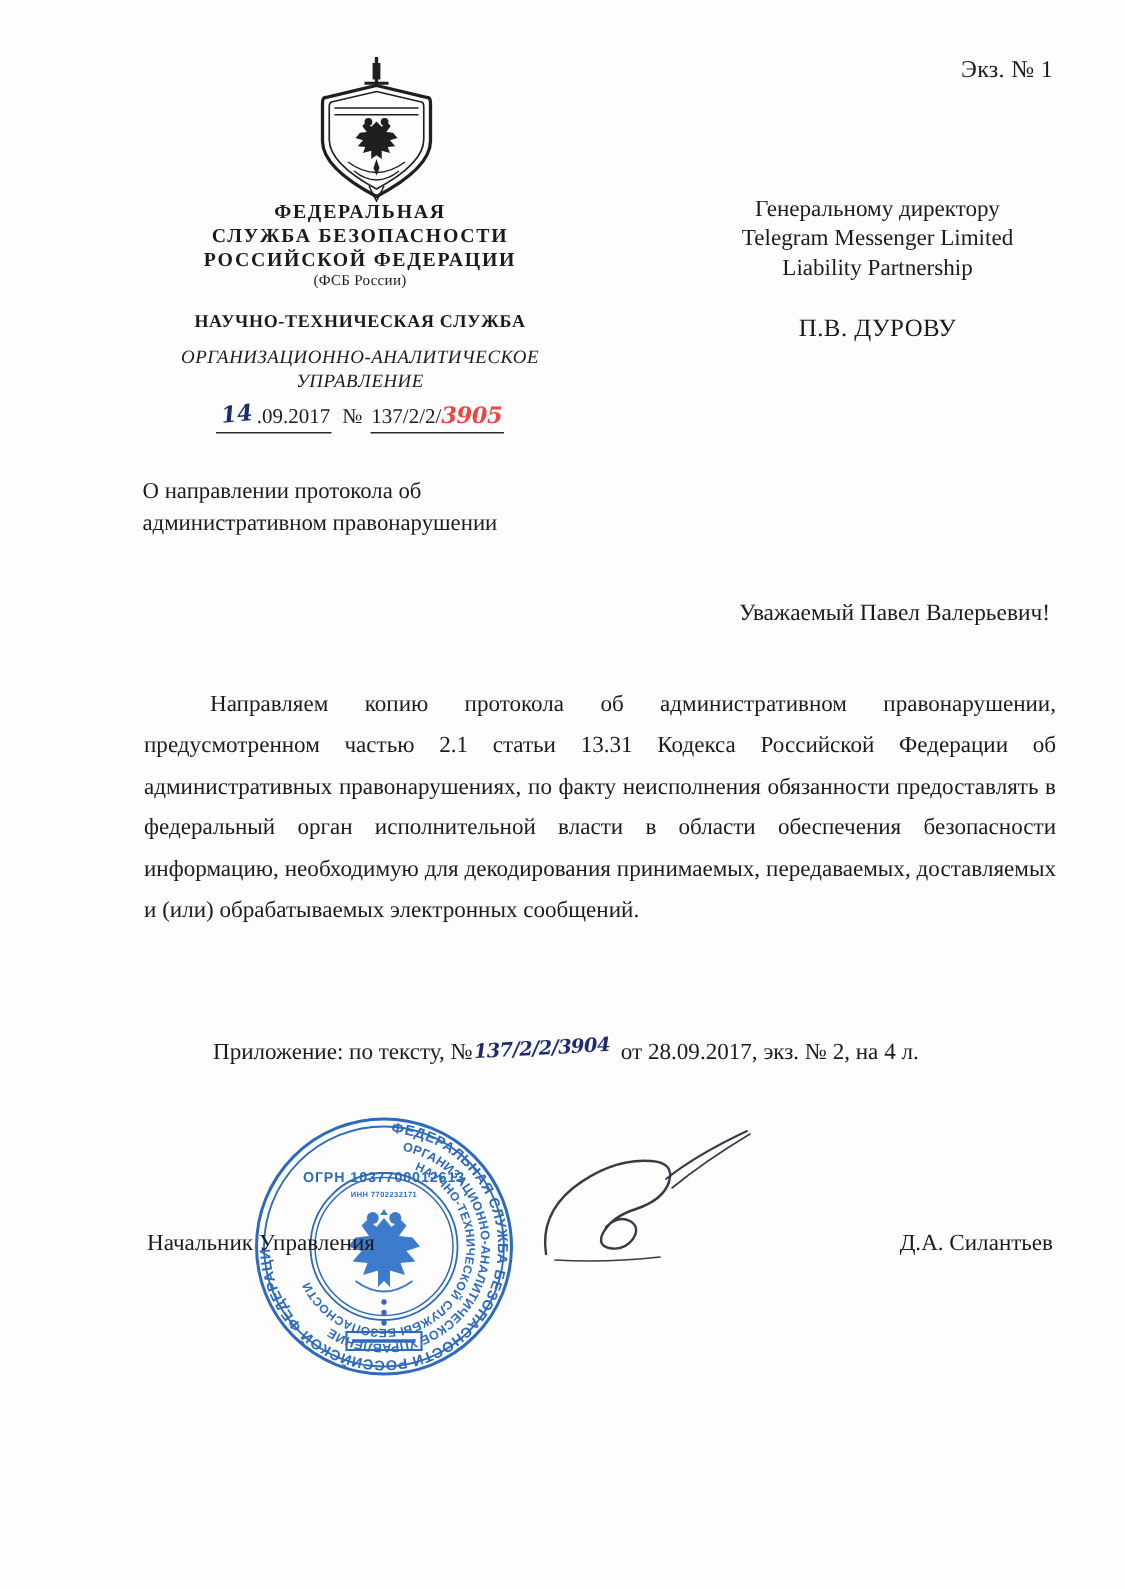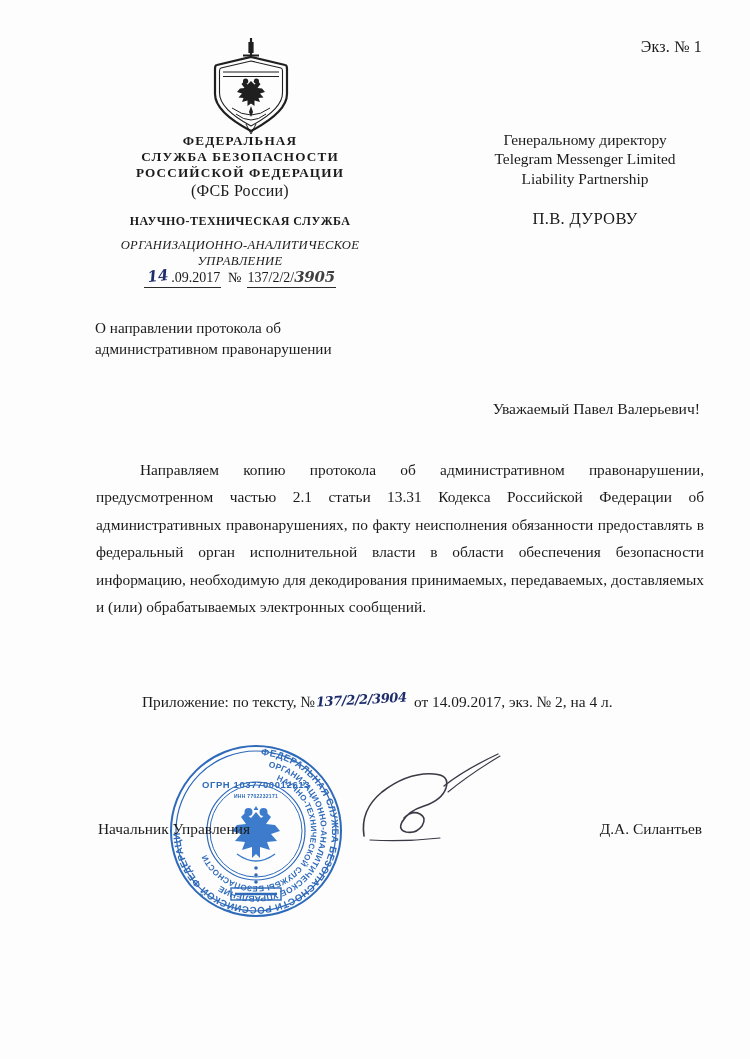--- a/index.html
+++ b/index.html
@@ -47,21 +47,21 @@
   }
   .lh-org {
     font-size: 13.2px;
     font-weight: bold;
     letter-spacing: 1.15px;
     line-height: 15.8px;
     white-space: nowrap;
   }
   .lh-abbr {
     margin-top: 2px;
-    font-size: 16px;
+    font-size: 10px;
     letter-spacing: .2px;
   }
   .lh-service {
     margin-top: 14px;
     font-size: 12px;
     font-weight: bold;
     letter-spacing: .45px;
     white-space: nowrap;
   }
   .lh-dept {
@@ -97,21 +97,21 @@
   .rule {
     display: inline-block;
     border-bottom: 1px solid #2a2a2a;
     padding: 0 1px 1px 1px;
   }
   .numsym { margin: 0 5px 0 7px; }
   .num-hand {
     font-family: "DejaVu Serif", serif;
     font-style: italic;
     font-weight: bold;
-    color: #404040;
+    color: #ef4444;
     font-size: 15px;
     letter-spacing: -.3px;
   }
   .city {
     position: absolute;
     left: 60px;
     top: 291px;
     width: 360px;
     text-align: center;
     font-size: 10.6px;
@@ -288,21 +288,21 @@
   <div class="subject">
     <div>О направлении протокола об</div>
     <div>административном правонарушении</div>
   </div>
 
   <div class="salutation">Уважаемый Павел Валерьевич!</div>
 
   <div class="body-text">Направляем копию протокола об административном правонарушении, предусмотренном частью 2.1 статьи 13.31 Кодекса Российской Федерации об административных правонарушениях, по факту неисполнения обязанности предоставлять в федеральный орган исполнительной власти в области обеспечения безопасности информацию, необходимую для декодирования принимаемых, передаваемых, доставляемых и (или) обрабатываемых электронных сообщений.</div>
 
   <div class="attachment">
-    <span>Приложение: по тексту, №</span><span class="att-hand">137/2/2/3904</span><span>от 14.09.2017, экз. № 2, на 4 л.</span>
+    <span>Приложение: по тексту, №</span><span class="att-hand">137/2/2/3904</span><span>от 28.09.2017, экз. № 2, на 4 л.</span>
   </div>
 
   <div class="stamp">
     <svg viewBox="0 0 178 178" width="178" height="178" aria-hidden="true">
       <defs>
         <path id="ringOuter" d="M89,89 m-76,0 a76,76 0 1,1 152,0 a76,76 0 1,1 -152,0"></path>
         <path id="ringMid" d="M89,89 m-65,0 a65,65 0 1,1 130,0 a65,65 0 1,1 -130,0"></path>
         <path id="ringIn" d="M89,89 m-55,0 a55,55 0 1,1 110,0 a55,55 0 1,1 -110,0"></path>
       </defs>
       <g fill="none" stroke="#1f5fb5" stroke-width="2">

